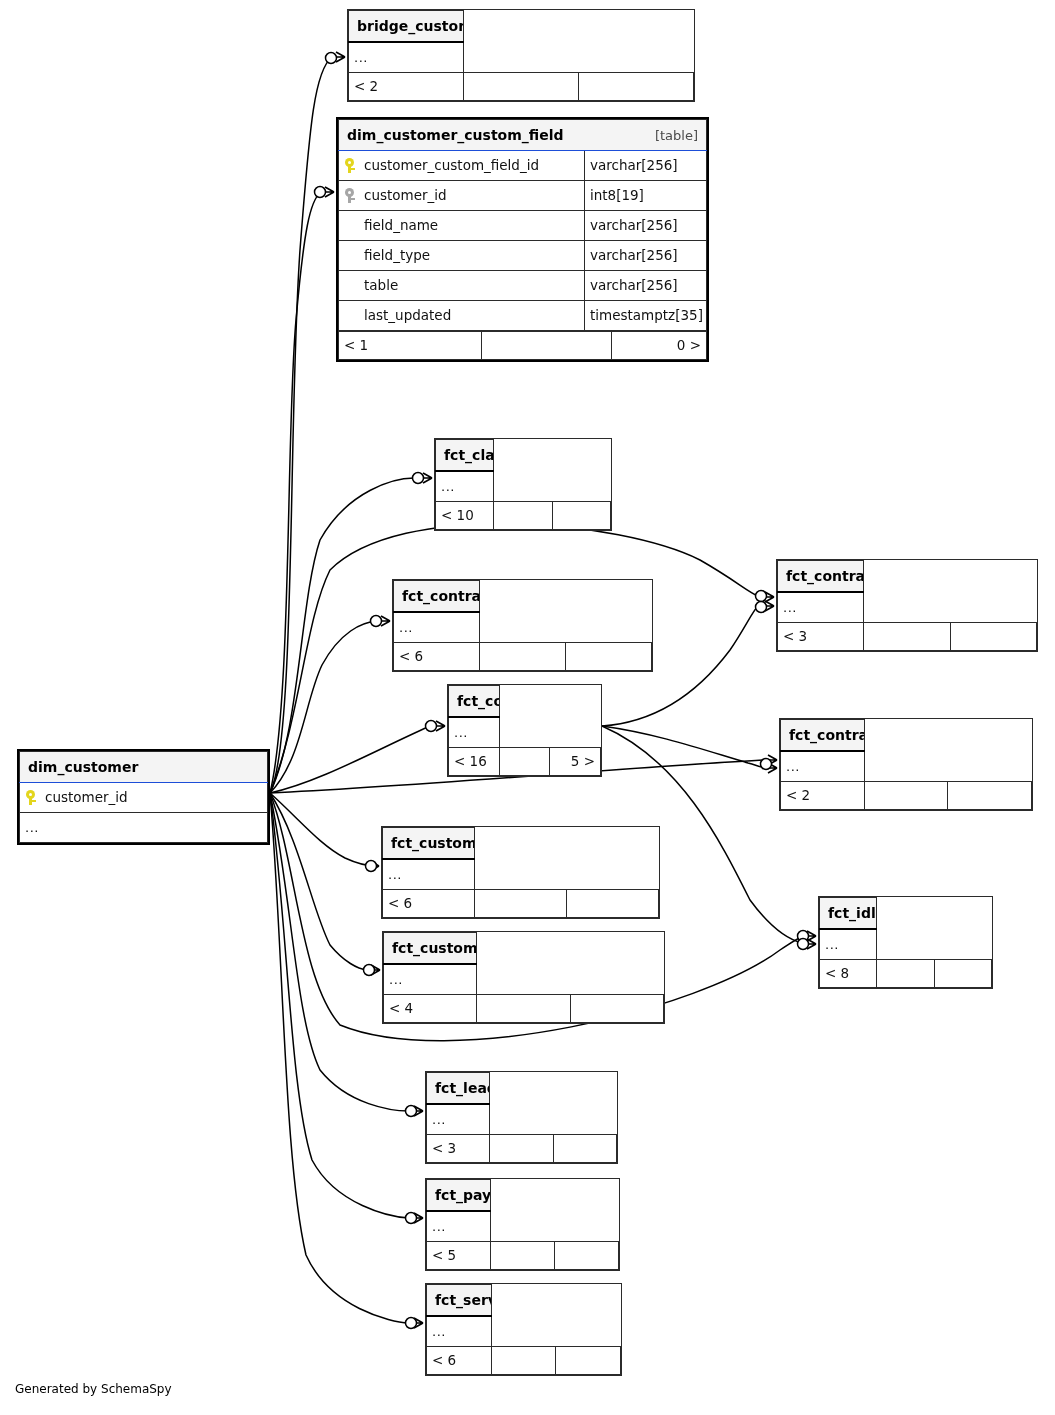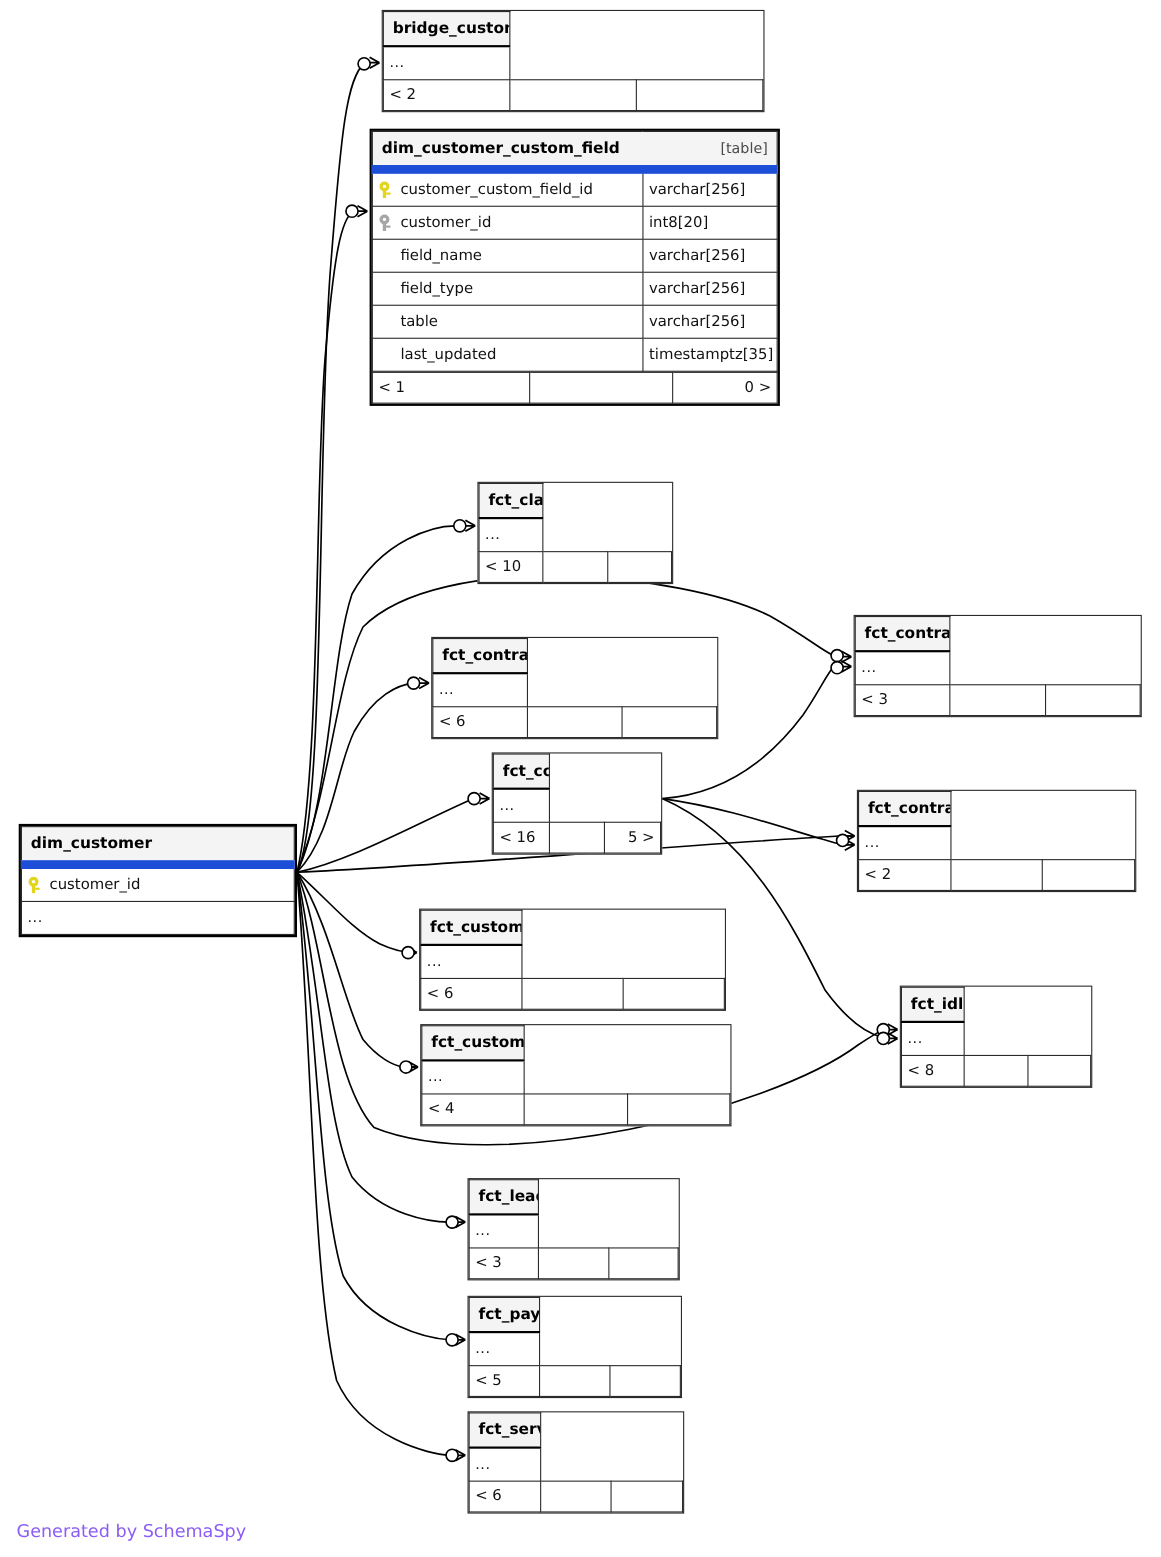--- a/index.html
+++ b/index.html
@@ -50,21 +50,21 @@
     vertical-align: middle;
     white-space: nowrap;
     overflow: hidden;
   }
   .hdr td {
     background: #f4f4f4;
     border-bottom: 2px solid #000000;
     padding: 0 8px;
     height: 30px;
   }
-  .tbl.thick .hdr td { border-bottom: 8px solid #1d4ed8; }
+  .tbl.thick .hdr td { border-bottom: 1px solid #1d4ed8; }
   .tname {
     font-weight: bold;
     font-size: 14px;
     color: #000000;
   }
   .ttag {
     font-size: 13px;
     color: #4a4a4a;
     text-align: right;
     font-weight: normal;
@@ -122,22 +122,22 @@
   .key .tooth {
     width: 4px; height: 2px;
     left: 7px; top: 10px;
   }
   .key.pk .bow, .key.pk .shaft, .key.pk .tooth { background: #e3d51d; }
   .key.fk .bow, .key.fk .shaft, .key.fk .tooth { background: #a6a6a6; }
   .credit {
     position: absolute;
     left: 15px;
     top: 1382px;
-    font-size: 16px;
-    color: #8b5cf6;
+    font-size: 12px;
+    color: #000000;
   }
 </style>
 </head>
 <body>
 
 <div id="canvas">
 
   <svg id="edge-layer" width="1055" height="1415" viewBox="0 0 1055 1415">
     <defs>
       <marker id="crow" markerWidth="12" markerHeight="12" refX="11" refY="6" orient="auto" markerUnits="userSpaceOnUse">
@@ -271,21 +271,21 @@
               <span class="keycell">
                 <span class="key fk">
                   <i class="bow"></i>
                   <i class="bowhole"></i>
                   <i class="shaft"></i>
                   <i class="tooth"></i>
                 </span>
                 <span class="colname">customer_id</span>
               </span>
             </td>
-            <td class="coltype">int8[20]</td>
+            <td class="coltype">int8[19]</td>
           </tr>
           <tr>
             <td>
               <span class="keycell">
                 <span class="key"></span>
                 <span class="colname">field_name</span>
               </span>
             </td>
             <td class="coltype">varchar[256]</td>
           </tr>

